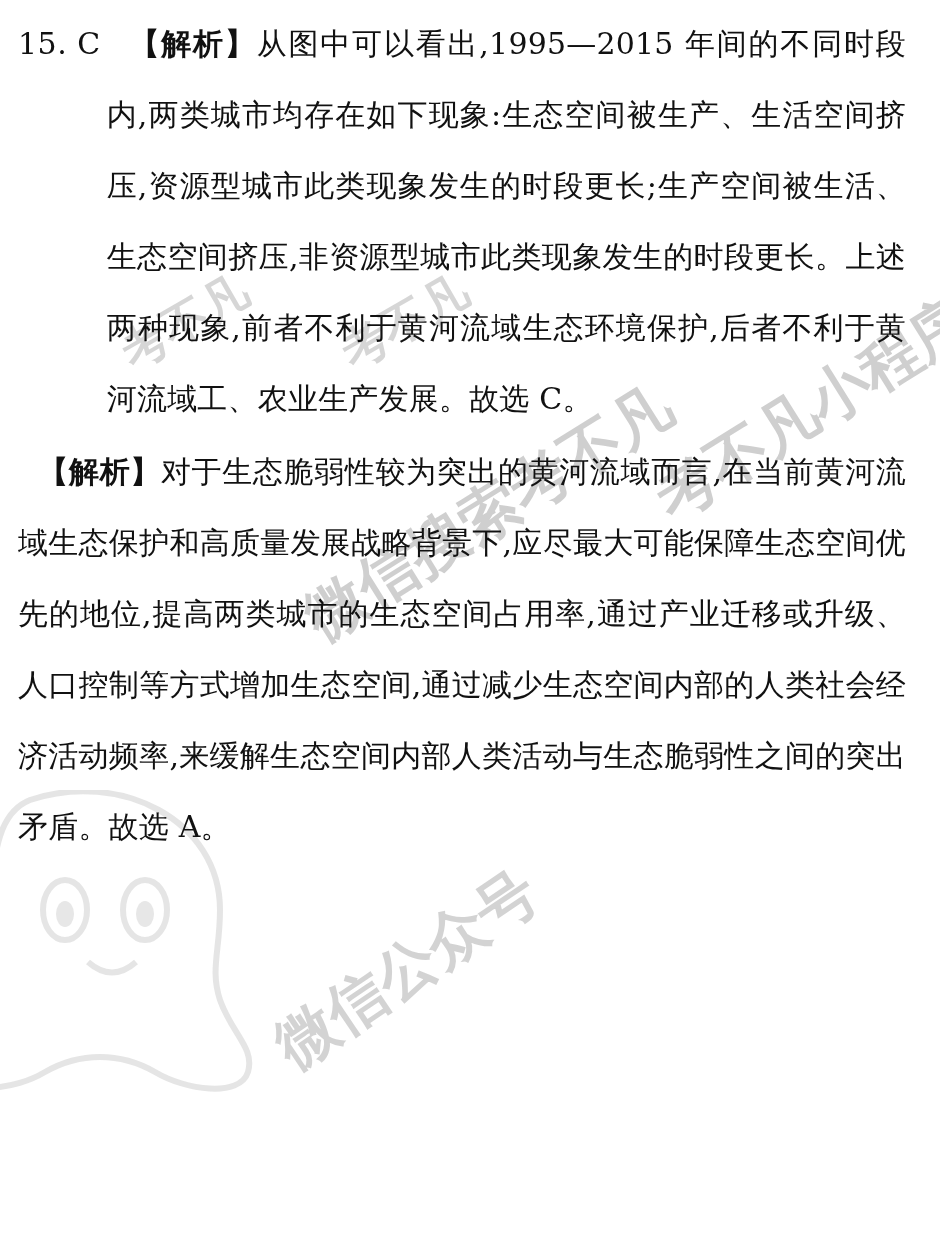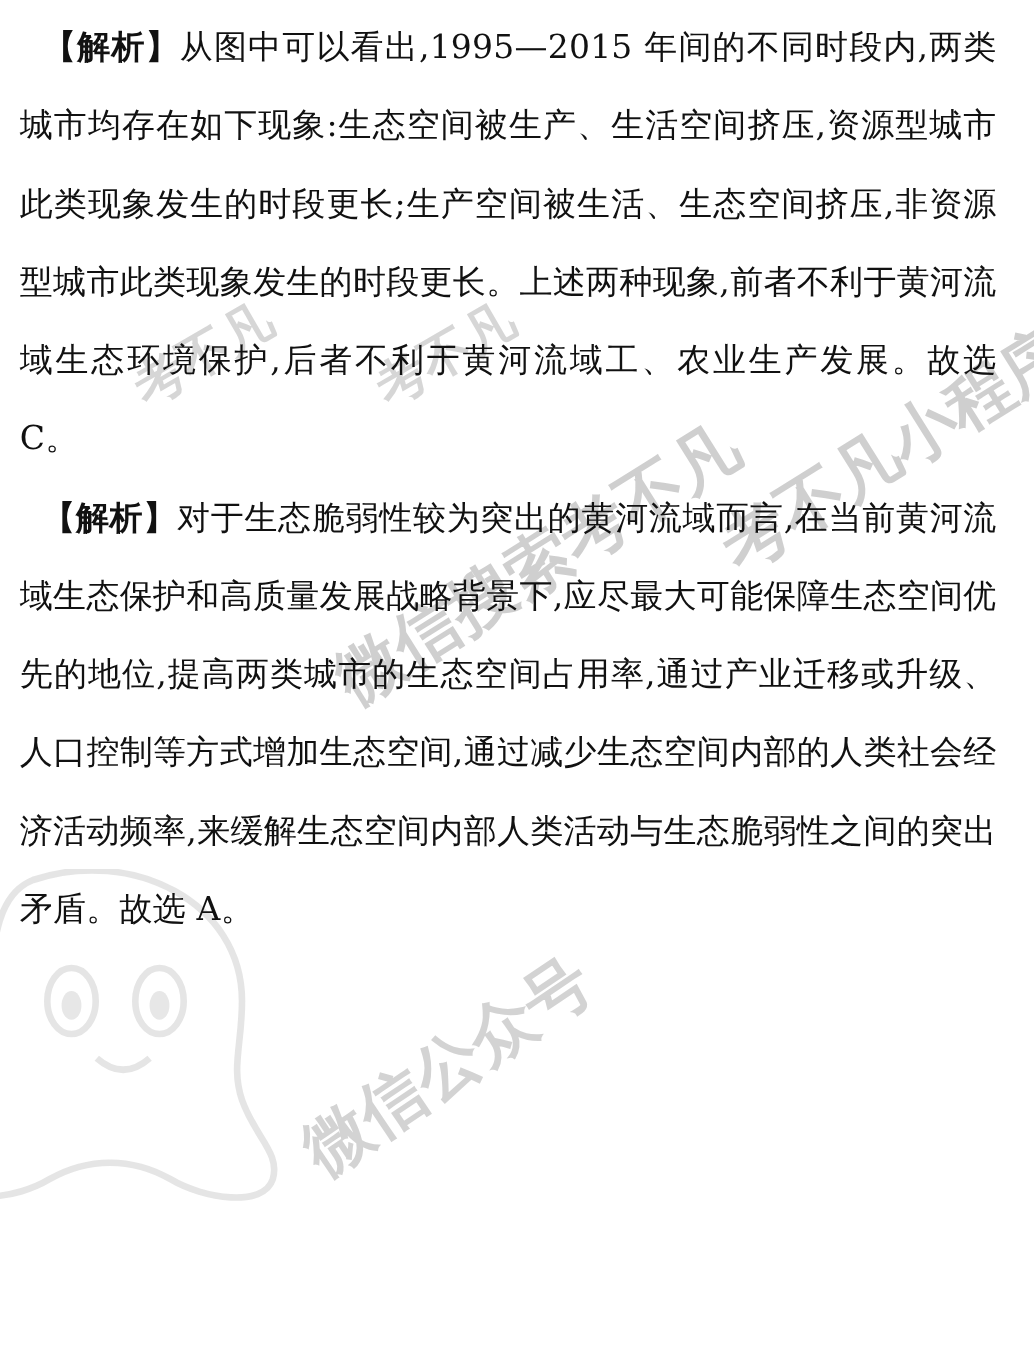--- a/index.html
+++ b/index.html
@@ -139,20 +139,21 @@
 
   <div class="wm wm-1">考不凡</div>
   <div class="wm wm-2">考不凡</div>
   <div class="wm wm-3">微信搜索考不凡</div>
   <div class="wm wm-4">考不凡小程序</div>
   <div class="wm wm-5">微信公众号</div>
 
   <div class="content">
 
     <div class="qblock">
+      <div class="qnum"><span>15.</span>&nbsp;<span>C</span></div>
       <div class="qbody">&nbsp;&nbsp;<span class="tag">【解析】</span><span>从图中可以看出,1995—2015 年间的不同时段内,两类城市均存在如下现象:生态空间被生产、生活空间挤压,资源型城市此类现象发生的时段更长;生产空间被生活、生态空间挤压,非资源型城市此类现象发生的时段更长。上述两种现象,前者不利于黄河流域生态环境保护,后者不利于黄河流域工、农业生产发展。故选 C。</span></div>
     </div>
 
     <div class="qblock">
       <div class="qbody">&nbsp;&nbsp;<span class="tag">【解析】</span><span>对于生态脆弱性较为突出的黄河流域而言,在当前黄河流域生态保护和高质量发展战略背景下,应尽最大可能保障生态空间优先的地位,提高两类城市的生态空间占用率,通过产业迁移或升级、人口控制等方式增加生态空间,通过减少生态空间内部的人类社会经济活动频率,来缓解生态空间内部人类活动与生态脆弱性之间的突出矛盾。故选 A。</span></div>
     </div>
 
   </div>
 </div>
 

